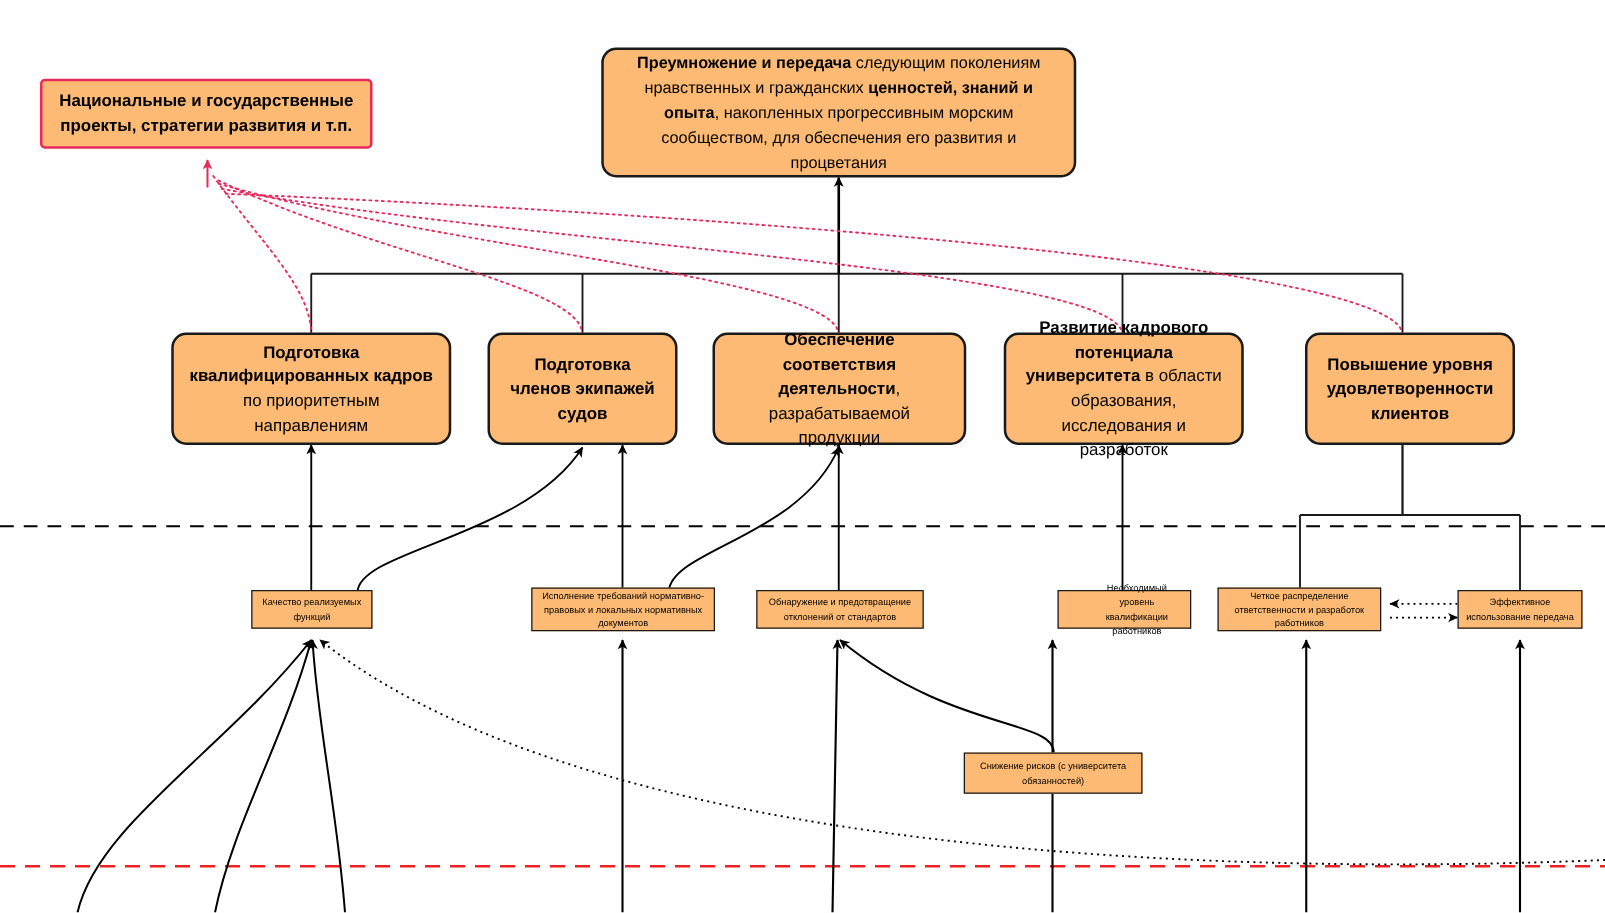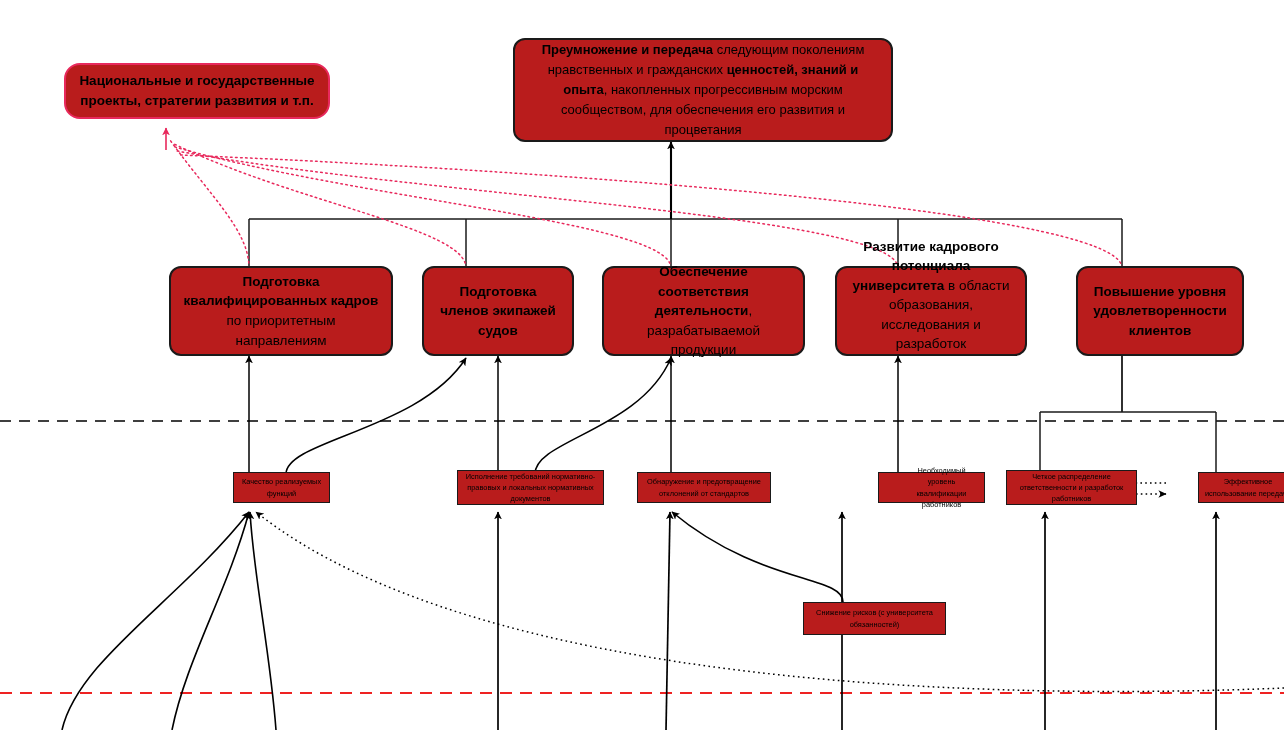--- a/index.html
+++ b/index.html
@@ -2,25 +2,25 @@
 <html><head>
 <meta charset="utf-8">
 <style>
   html,body{margin:0;padding:0;background:#ffffff;}
   body{width:1284px;height:730px;position:relative;overflow:hidden;
        font-family:"Liberation Sans","DejaVu Sans",sans-serif;color:#000;}
   #canvas{position:absolute;inset:0;width:1284px;height:730px;}
   svg.layer{position:absolute;left:0;top:0;width:1284px;height:730px;pointer-events:none;}
 
   .node{position:absolute;box-sizing:border-box;display:flex;align-items:center;
-        justify-content:center;text-align:center;background:#b91c1c;margin-left:32px;}
+        justify-content:center;text-align:center;background:#fdba74;}
   .node .txt{display:block;width:100%;padding:0 10px;}
 
   
-  .n-red{border:2px solid #e8295c;border-radius:16px;}
+  .n-red{border:2px solid #e8295c;border-radius:4px;}
   .n-red .txt{font-size:13.5px;font-weight:bold;line-height:1.45;}
 
   
   .n-round{border:2px solid #1a1a1a;border-radius:12px;}
   .n-goal .txt{font-size:13px;line-height:1.55;}
   .n-obj .txt{font-size:13.5px;line-height:1.45;}
   .b{font-weight:bold;}
   .n{font-weight:normal;}
 
   
@@ -123,21 +123,21 @@
 
   <div class="node n-round n-obj" style="left:137px;top:266px;width:224px;height:90px;">
     <span class="txt"><span class="b">Подготовка квалифицированных кадров</span><span class="n"> по приоритетным направлениям</span></span>
   </div>
   <div class="node n-round n-obj" style="left:390px;top:266px;width:152px;height:90px;">
     <span class="txt"><span class="b">Подготовка членов экипажей судов</span></span>
   </div>
   <div class="node n-round n-obj" style="left:570px;top:266px;width:203px;height:90px;">
     <span class="txt"><span class="b">Обеспечение соответствия деятельности</span><span class="n">, разрабатываемой продукции</span></span>
   </div>
-  <div class="node n-round n-obj" style="left:803px;top:266px;width:192px;height:90px;align-items:flex-end;">
+  <div class="node n-round n-obj" style="left:803px;top:266px;width:192px;height:90px;">
     <span class="txt"><span class="b">Развитие кадрового потенциала университета</span><span class="n"> в области образования, исследования и разработок</span></span>
   </div>
   <div class="node n-round n-obj" style="left:1044px;top:266px;width:168px;height:90px;">
     <span class="txt"><span class="b">Повышение уровня удовлетворенности клиентов</span></span>
   </div>
 
   <div class="node n-rect" style="left:201px;top:472px;width:97px;height:31px;">
     <span class="txt">Качество реализуемых функций</span>
   </div>
   <div class="node n-rect" style="left:425px;top:470px;width:147px;height:35px;">

